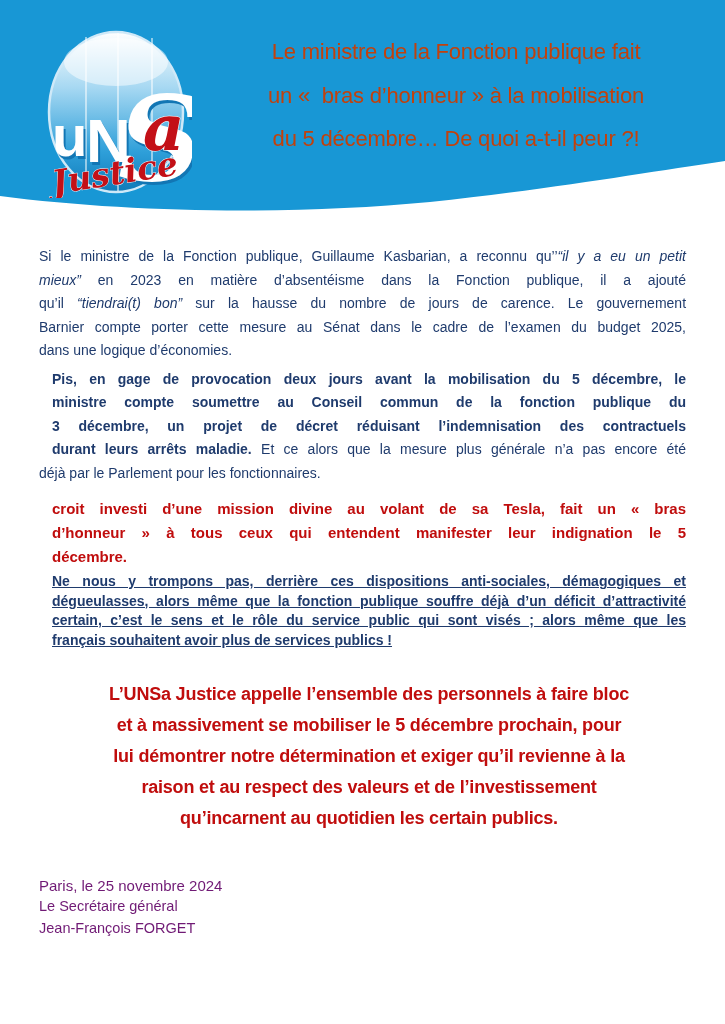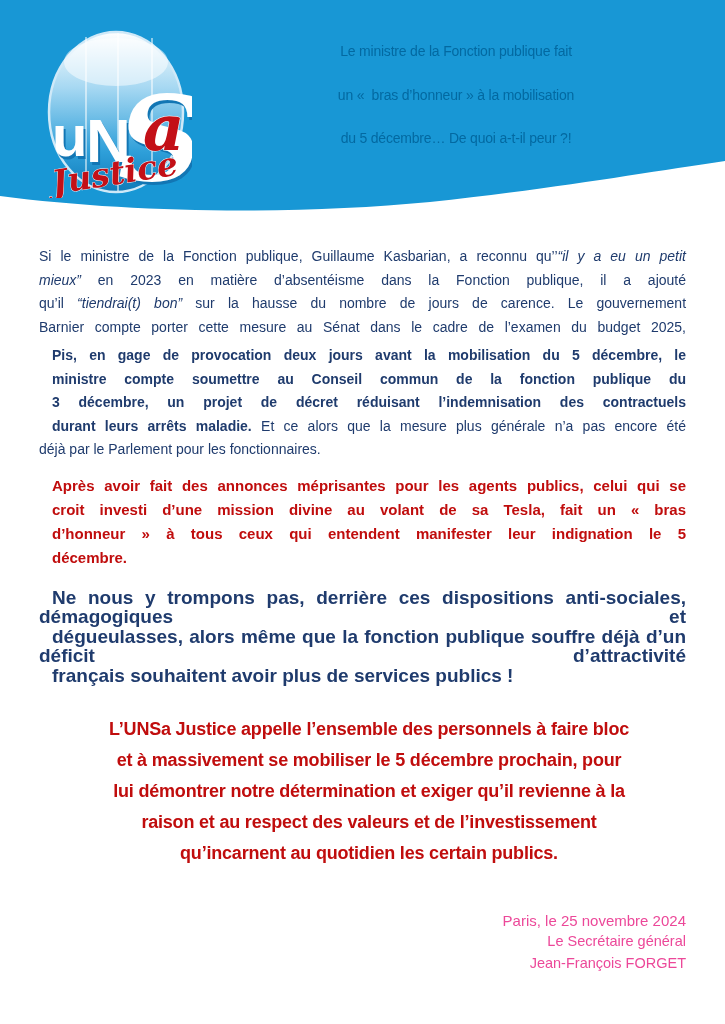--- a/index.html
+++ b/index.html
@@ -5,37 +5,37 @@
   html,body{margin:0;padding:0;}
   body{
     width:725px;height:1024px;position:relative;overflow:hidden;
     background:#ffffff;
     font-family:"Liberation Sans",sans-serif;
   }
   .header-svg{position:absolute;top:0;left:0;display:block;}
   .logo-svg{position:absolute;top:28px;left:44px;display:block;}
   .title{
     position:absolute;top:30px;left:200px;width:512px;
-    color:#0369a1;font-weight:bold;font-size:14px;line-height:43.5px;
+    color:#c2410c;font-weight:bold;font-size:22px;line-height:43.5px;
     letter-spacing:-0.2px;
   }
   .content{position:absolute;top:12px;left:39px;width:647px;}
   .jline{text-align:justify;text-align-last:justify;}
   .jline.last{text-align-last:left;}
   .center .jline{text-align:center;text-align-last:center;white-space:nowrap;}
   .seg-n{font-style:normal;font-weight:normal;}
   .seg-i{font-style:italic;}
   .seg-b{font-weight:700;padding-left:13px;}
   .para{color:#1f3b6d;}
   .p1{margin-top:233px;font-size:14px;line-height:23.5px;}
   .p2{margin-top:5px;font-size:14px;line-height:23.5px;}
   .p3{margin-top:12px;font-size:15px;line-height:24px;color:#c00d0d;}
-  .p4{margin-top:18px;font-size:19px;line-height:19.5px;}
+  .p4{margin-top:3px;font-size:14px;line-height:19.5px;text-decoration:underline;}
   .p5{margin-top:29px;font-size:18px;line-height:31px;color:#c00d0d;font-weight:bold;letter-spacing:-0.2px;}
-  .footer{color:#ec4899;text-align:right;}
+  .footer{color:#701a75;text-align:left;}
   .f-date{margin-top:42px;font-size:15px;line-height:20px;}
   .f-role{font-size:14.5px;line-height:21.5px;}
   .f-name{font-size:14.5px;line-height:21.5px;}
 </style>
 </head>
 <body>
 
 <svg class="header-svg" width="725" height="222" viewBox="0 0 725 222">
   <path d="M0 0 H725 V161 C648 172 560 188 430 202 C295 215 130 213 0 196 Z" fill="#1897d5"></path>
 </svg>
@@ -69,37 +69,38 @@
     <div class="jline"><span class="seg-n">un «&nbsp;&nbsp;bras d’honneur&nbsp;» à la mobilisation</span></div>
     <div class="jline last"><span class="seg-n">du 5 décembre… De quoi a-t-il peur&nbsp;?!</span></div>
   </div>
 
 <div class="content">
   <div class="para p1">
       <div class="jline"><span class="seg-n">Si le ministre de la Fonction publique, Guillaume Kasbarian, a reconnu qu’’</span><span class="seg-i">“il y a eu un petit</span></div>
       <div class="jline"><span class="seg-i">mieux” </span><span class="seg-n">en 2023 en matière d’absentéisme dans la Fonction publique, il a ajouté</span></div>
       <div class="jline"><span class="seg-n">qu’il </span><span class="seg-i">“tiendrai(t) bon” </span><span class="seg-n">sur la hausse du nombre de jours de carence. Le gouvernement</span></div>
       <div class="jline"><span class="seg-n">Barnier compte porter cette mesure au Sénat dans le cadre de l’examen du budget 2025,</span></div>
+      <div class="jline last"><span class="seg-n">dans une logique d’économies.</span></div>
     </div>
   <div class="para p2">
       <div class="jline"><span class="seg-b">Pis, en gage de provocation deux jours avant la mobilisation du 5 décembre, le</span></div>
       <div class="jline"><span class="seg-b">ministre compte soumettre au Conseil commun de la fonction publique du</span></div>
       <div class="jline"><span class="seg-b">3 décembre, un projet de décret réduisant l’indemnisation des contractuels</span></div>
       <div class="jline"><span class="seg-b">durant leurs arrêts maladie. </span><span class="seg-n">Et ce alors que la mesure plus générale n’a pas encore été</span></div>
       <div class="jline last"><span class="seg-n">déjà par le Parlement pour les fonctionnaires.</span></div>
     </div>
   <div class="para p3">
-      <div class="jline"><span class="seg-b">Après avoir fait des annonces méprisantes pour les agents publics, celui qui se</span></div>
       <div class="jline"><span class="seg-b">croit investi d’une mission divine au volant de sa Tesla, fait un «&nbsp;bras</span></div>
       <div class="jline"><span class="seg-b">d’honneur&nbsp;» à tous ceux qui entendent manifester leur indignation le 5</span></div>
       <div class="jline last"><span class="seg-b">décembre.</span></div>
     </div>
   <div class="para p4">
       <div class="jline"><span class="seg-b">Ne nous y trompons pas, derrière ces dispositions anti-sociales, démagogiques et</span></div>
       <div class="jline"><span class="seg-b">dégueulasses, alors même que la fonction publique souffre déjà d’un déficit d’attractivité</span></div>
+      <div class="jline"><span class="seg-b">certain, c’est le sens et le rôle du service public qui sont visés&nbsp;; alors même que les</span></div>
       <div class="jline last"><span class="seg-b">français souhaitent avoir plus de services publics&nbsp;!</span></div>
     </div>
   <div class="para p5 center">
       <div class="jline"><span class="seg-b">L’UNSa Justice appelle l’ensemble des personnels à faire bloc</span></div>
       <div class="jline"><span class="seg-b">et à massivement se mobiliser le 5 décembre prochain, pour</span></div>
       <div class="jline"><span class="seg-b">lui démontrer notre détermination et exiger qu’il revienne à la</span></div>
       <div class="jline"><span class="seg-b">raison et au respect des valeurs et de l’investissement</span></div>
       <div class="jline last"><span class="seg-b">qu’incarnent au quotidien les certain publics.</span></div>
     </div>
 

